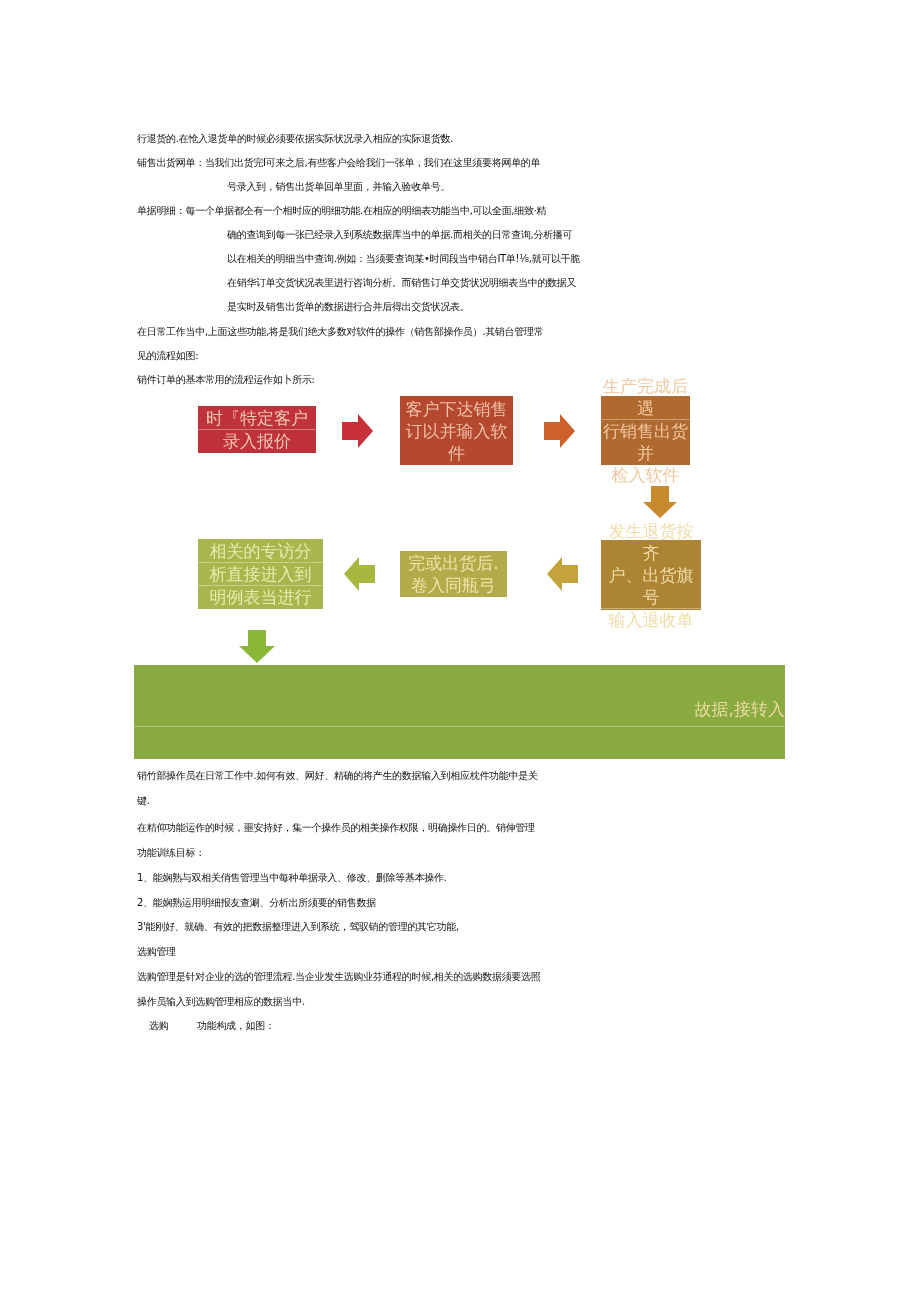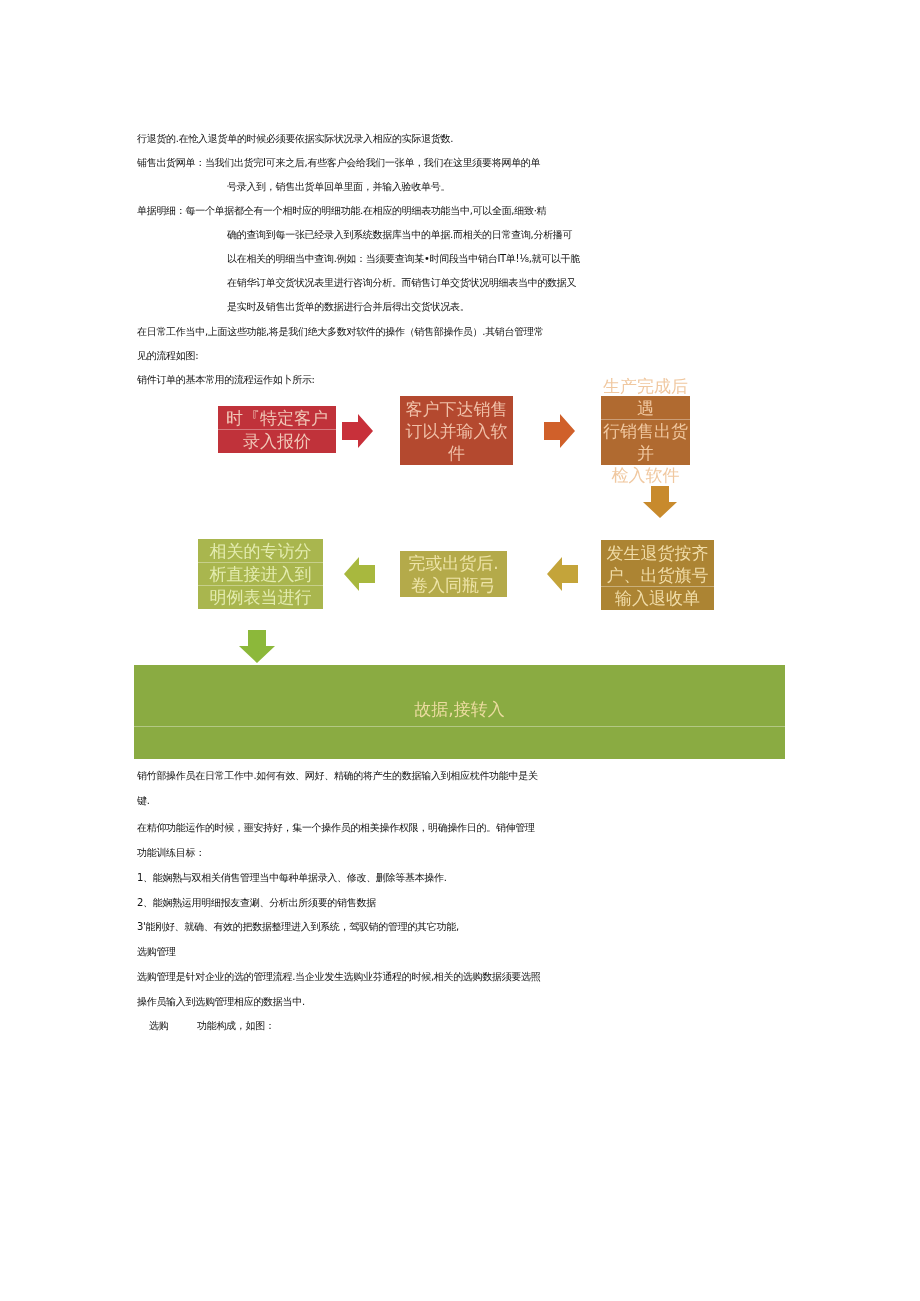--- a/index.html
+++ b/index.html
@@ -55,21 +55,21 @@
 <div class="line indent" style="top:224px;">确的查询到每一张已经录入到系统数据库当中的单据.而相关的日常查询,分析播可</div>
 <div class="line indent" style="top:248px;">以在相关的明细当中查询.例如：当须要查询某•时间段当中销台IT单!⅛,就可以干脆</div>
 <div class="line indent" style="top:272px;">在销华订单交货状况表里进行咨询分析。而销售订单交货状况明细表当中的数据又</div>
 <div class="line indent" style="top:296px;">是实时及销售出货单的数据进行合并后得出交货状况表。</div>
 <div class="line" style="top:321px;">在日常工作当中,上面这些功能,将是我们绝大多数对软件的操作（销售部操作员）.其销台管理常</div>
 <div class="line" style="top:345px;">见的流程如图:</div>
 <div class="line" style="top:369px;">销件订单的基本常用的流程运作如卜所示:</div>
 
 <div>
 
-  <div class="box" style="left:198px; top:406px; width:118px; height:47px; background:#c0323a; color:#f0c8b8;margin-left:20px;">
+  <div class="box" style="left:198px; top:406px; width:118px; height:47px; background:#c0323a; color:#f0c8b8;">
     <div class="row sep">时『特定客户</div>
     <div class="row">录入报价</div>
   </div>
 
   <svg class="arrow" style="left:340px; top:413px;" width="34" height="36" viewBox="0 0 34 36">
     <polygon points="2,9 18,9 18,1 33,18 18,35 18,27 2,27" fill="#c8303a"></polygon>
   </svg>
 
   <div class="box" style="left:400px; top:396px; width:113px; height:69px; background:#b4492f; color:#f0c0a8;">
     <div class="row">客户下达销售</div>
@@ -84,21 +84,21 @@
   <div class="box" style="left:601px; top:396px; width:89px; height:69px; background:#b06a30; color:#f0c8a0;">
     <div class="row sep">生产完成后遇</div>
     <div class="row">行销售出货并</div>
     <div class="row">检入软件</div>
   </div>
 
   <svg class="arrow" style="left:642px; top:485px;" width="36" height="34" viewBox="0 0 36 34">
     <polygon points="9,1 27,1 27,17 35,17 18,33 1,17 9,17" fill="#c88a2c"></polygon>
   </svg>
 
-  <div class="box" style="left:601px; top:540px; width:113px; height:70px; background:#ac8433; color:#f0dca8;">
+  <div class="box" style="left:601px; top:540px; width:100px; height:70px; background:#ac8433; color:#f0dca8;">
     <div class="row">发生退货按齐</div>
     <div class="row sep">户、出货旗号</div>
     <div class="row">输入退收单</div>
   </div>
 
   <svg class="arrow" style="left:546px; top:556px;" width="34" height="36" viewBox="0 0 34 36">
     <polygon points="32,9 16,9 16,1 1,18 16,35 16,27 32,27" fill="#c4a43a"></polygon>
   </svg>
 
   <div class="box" style="left:400px; top:551px; width:107px; height:46px; background:#b4aa4a; color:#eee4a8;">
@@ -114,21 +114,21 @@
     <div class="row sep">相关的专访分</div>
     <div class="row sep">析直接进入到</div>
     <div class="row">明例表当进行</div>
   </div>
 
   <svg class="arrow" style="left:238px; top:629px;" width="38" height="35" viewBox="0 0 38 35">
     <polygon points="10,1 28,1 28,17 37,17 19,34 1,17 10,17" fill="#8cb83a"></polygon>
   </svg>
 
   <div class="box" style="left:134px; top:665px; width:651px; height:94px; background:#8aab42; color:#ecdca0;">
-    <div class="row sep" style="padding-bottom:6px;">故据,接转入</div>
+    <div class="row sep" style="padding-bottom:6px;text-align:right;">故据,接转入</div>
   </div>
 </div>
 
 <div class="line" style="top:765px;">销竹部操作员在日常工作中.如何有效、网好、精确的将产生的数据输入到相应枕件功能中是关</div>
 <div class="line" style="top:790px;">键.</div>
 <div class="line" style="top:817px;">在精仰功能运作的时候，噩安持好，集一个操作员的相美操作权限，明确操作日的。销伸管理</div>
 <div class="line" style="top:842px;">功能训练目标：</div>
 <div class="line" style="top:867px;">1、能娴熟与双相关俏售管理当中每种单据录入、修改、删除等基本操作.</div>
 <div class="line" style="top:892px;">2、能娴熟运用明细报友查涮、分析出所须要的销售数据</div>
 <div class="line" style="top:916px;">3'能刚好、就确、有效的把数据整理进入到系统，驾驭销的管理的其它功能,</div>

